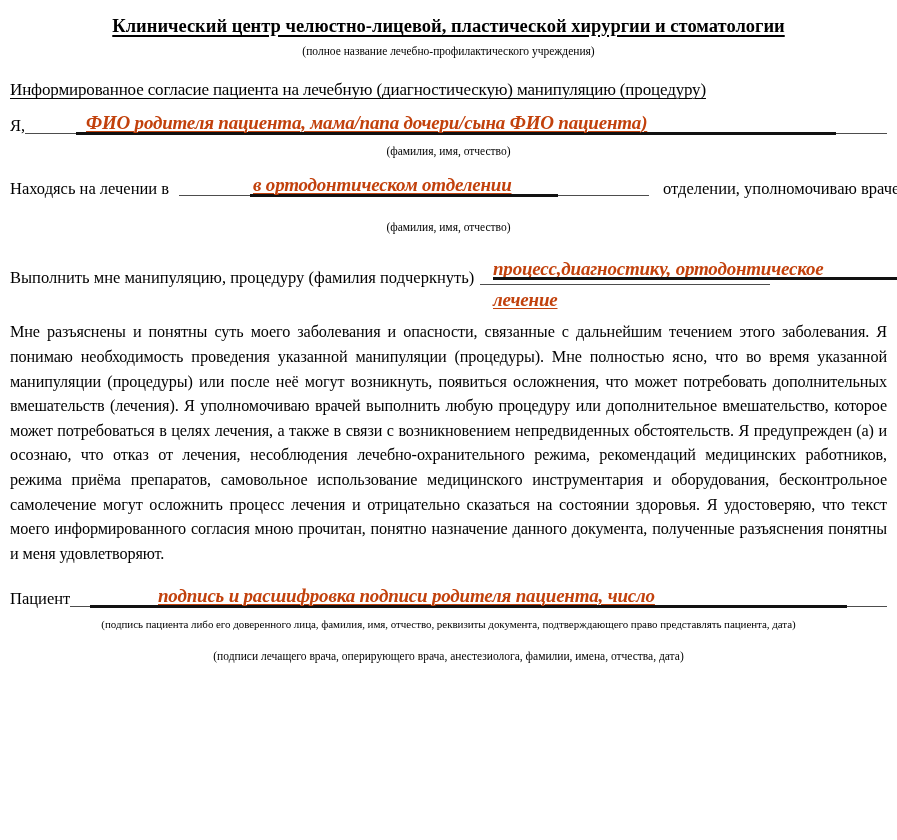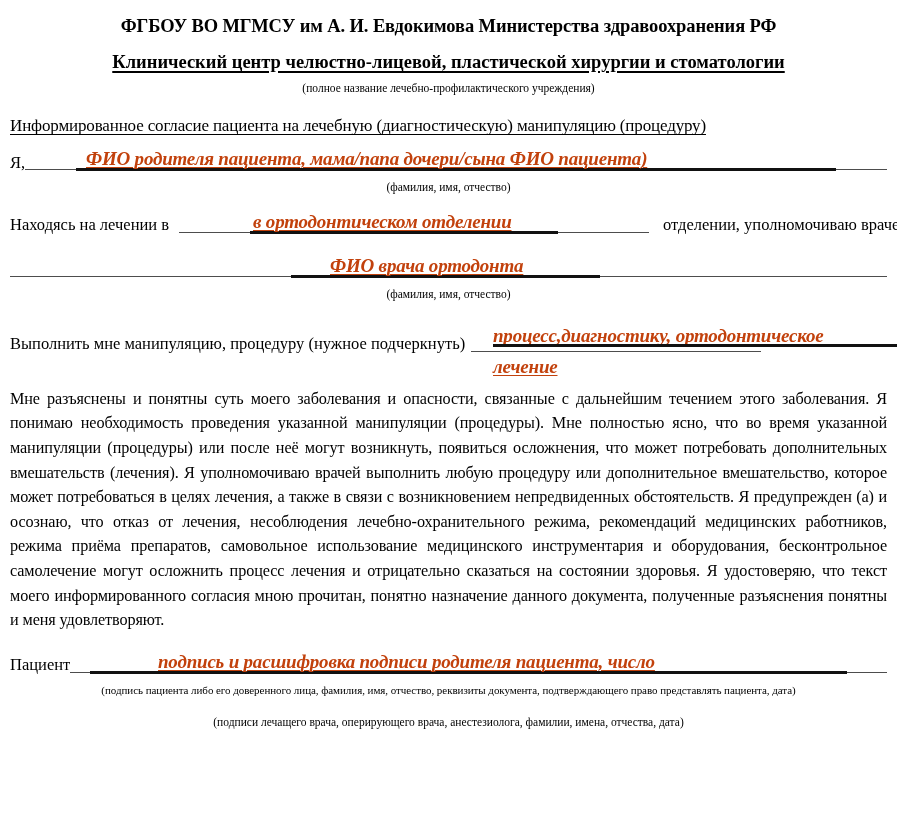--- a/index.html
+++ b/index.html
@@ -124,21 +124,20 @@
   .sp-6  { height: 6px; }
   .sp-10 { height: 10px; }
   .sp-14 { height: 14px; }
   .sp-18 { height: 18px; }
 </style>
 </head>
 <body>
 
 <div class="page">
 
-  <div class="org-title">ФГБОУ ВО МГМСУ им А. И. Евдокимова Министерства здравоохранения РФ</div>
 
   <div class="center-title">
     <span class="u">Клинический центр челюстно-лицевой, пластической хирургии и стоматологии</span>
   </div>
 
   <div class="caption">(полное название лечебно-профилактического учреждения)</div>
 
   <div class="doc-title">Информированное согласие пациента на лечебную (диагностическую) манипуляцию (процедуру)</div>
 
   <div class="sp-6"></div>
@@ -157,35 +156,30 @@
   <div class="field-row" style="height:30px;">
     <div class="lead">Находясь на лечении в</div>
     <div class="rule fixed" style="width:470px; margin-left:10px;"></div>
     <div class="lead" style="margin-left:14px;">отделении, уполномочиваю врачей:</div>
     <div class="thickbar" style="left:240px; width:308px;"></div>
     <div class="red-abs" style="left:243px;">в ортодонтическом отделении</div>
   </div>
 
   <div class="sp-14"></div>
 
-  <div class="field-row" style="height:30px;">
-    <div class="rule"></div>
-    <div class="thickbar" style="left:281px; width:309px;"></div>
-    <div class="red-abs" style="left:320px;">ФИО врача ортодонта</div>
-  </div>
 
   <div class="caption">(фамилия, имя, отчество)</div>
 
   <div class="sp-18"></div>
 
   <div style="position:relative; height:56px;">
     <div class="red-abs" style="left:483px; bottom:31px;">процесс,диагностику,  ортодонтическое</div>
 
     <div class="field-row" style="position:absolute; left:0; right:0; bottom:22px; height:22px;">
-      <div class="lead">Выполнить мне манипуляцию, процедуру (нужное подчеркнуть)</div>
+      <div class="lead">Выполнить мне манипуляцию, процедуру (фамилия подчеркнуть)</div>
       <div class="rule fixed" style="width:290px; margin-left:6px;"></div>
     </div>
 
     <div class="thickbar" style="left:483px; width:408px; bottom:29px;"></div>
 
     <div class="red-abs" style="left:483px; bottom:0px;">лечение</div>
   </div>
 
   <div class="body-text">Мне разъяснены и понятны суть моего заболевания  и опасности, связанные с дальнейшим течением этого заболевания. Я понимаю необходимость проведения указанной манипуляции (процедуры). Мне полностью ясно, что во время указанной манипуляции (процедуры) или после неё могут возникнуть, появиться осложнения, что может потребовать дополнительных вмешательств (лечения). Я уполномочиваю врачей выполнить любую процедуру или дополнительное вмешательство, которое может потребоваться в целях лечения, а также в связи с возникновением непредвиденных обстоятельств. Я предупрежден (а) и осознаю, что отказ от лечения, несоблюдения лечебно-охранительного режима, рекомендаций медицинских работников, режима приёма препаратов, самовольное использование медицинского инструментария и оборудования, бесконтрольное самолечение могут осложнить процесс лечения и отрицательно сказаться на состоянии здоровья. Я удостоверяю, что текст моего информированного согласия  мною прочитан, понятно назначение данного документа, полученные разъяснения понятны и меня удовлетворяют.</div>
 

